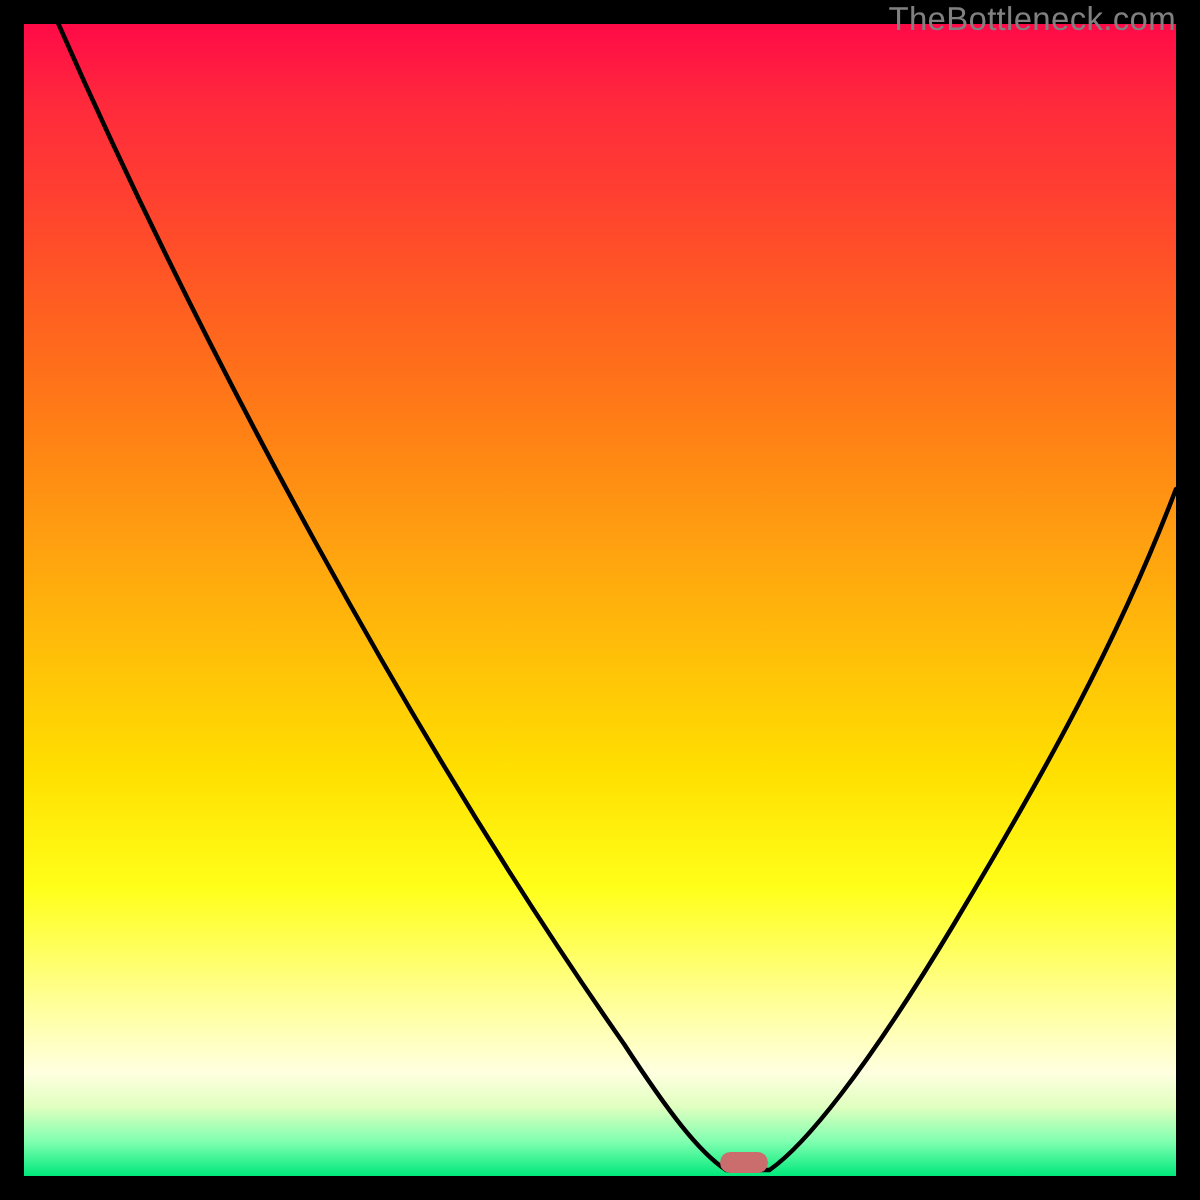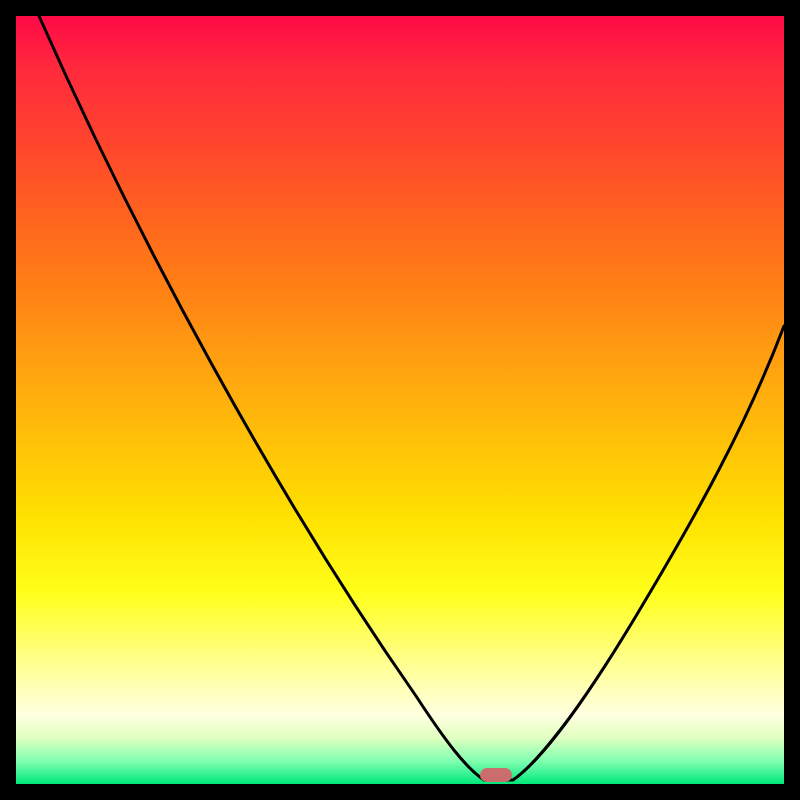--- a/index.html
+++ b/index.html
@@ -65,20 +65,21 @@
     border-radius: 7px;
     background: #cc6d6d;
     z-index: 4;
   }
 </style>
 </head>
 <body>
 
 <div class="container">
 
+  <div class="watermark">TheBottleneck.com</div>
 
   <div class="plot-area">
 
     <svg class="curve" viewBox="0 0 768 768" preserveAspectRatio="none">
       <path d="M 23 0
                C 120 220, 260 480, 400 680
                C 430 726, 450 752, 468 764
                L 497 764
                C 520 748, 560 700, 620 600
                C 680 500, 730 410, 768 310" fill="none" stroke="#000" stroke-width="3" stroke-linecap="round"></path>

